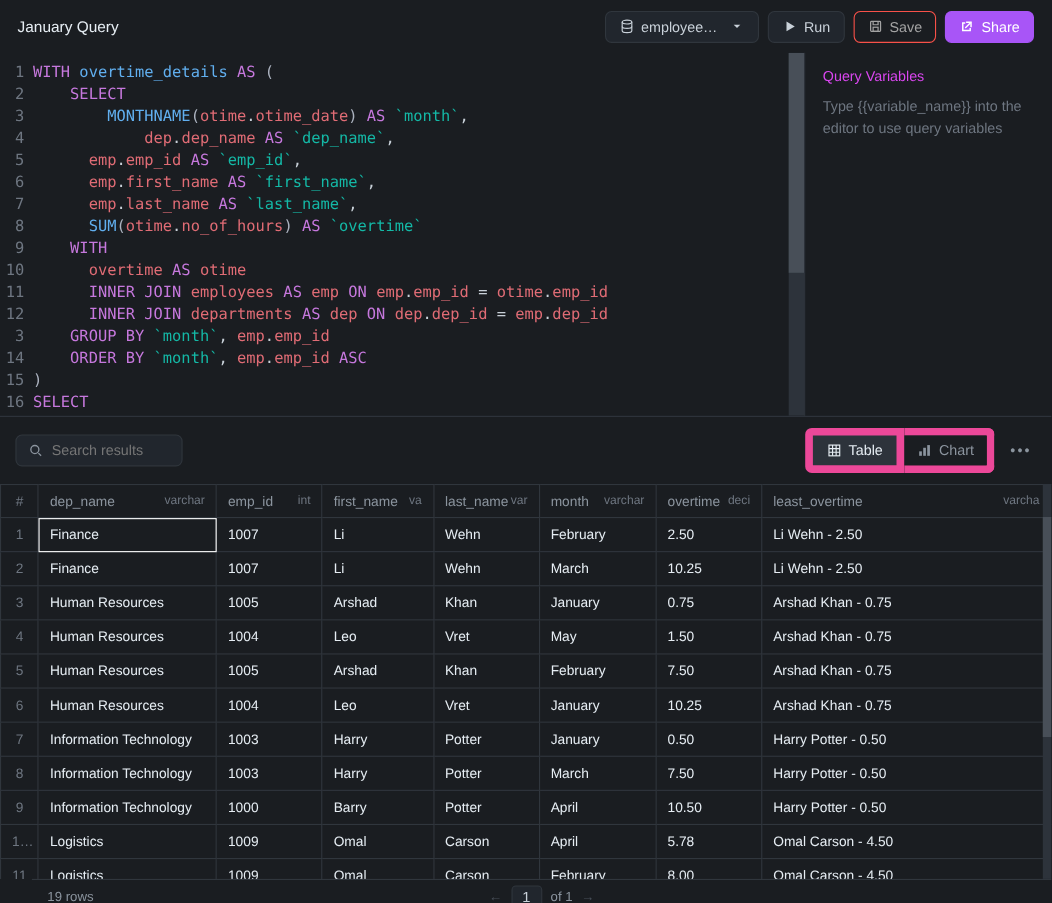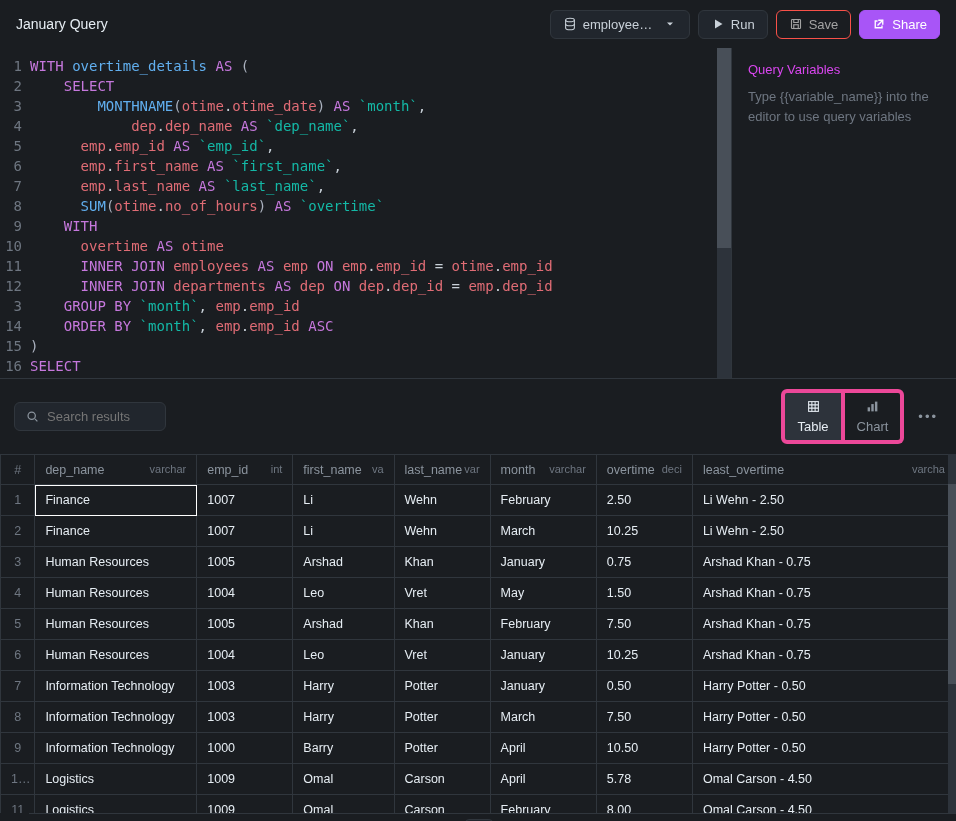--- a/index.html
+++ b/index.html
@@ -92,26 +92,25 @@
   color: #c9d1d9;
   font-size: 13px;
   width: 100%;
 }
 .view-toggle { display: flex; gap: 0; align-items: center; }
 .view-btn {
   display: inline-flex;
   align-items: center;
   gap: 6px;
   padding: 6px 12px;
-  border: 4px solid #ec4899;
+  border: 7px solid #ec4899;
   background: transparent;
   color: #8b949e;
   font-size: 13px;
   cursor: pointer;
-  flex-direction: column;
 }
 .view-btn.active { background: #2d333b; color: #e6edf3; border-radius: 6px 0 0 6px; }
 .view-btn.chart { border-radius: 0 6px 6px 0; border-left: none;}
 .more-btn { margin-left: 10px; color: #8b949e; cursor: pointer; padding: 4px; letter-spacing: 2px; }
 .table-wrap { position: relative; height: 359px; overflow: hidden; }
 .tbl { width: 100%; border-collapse: collapse; table-layout: fixed; }
 .tbl th, .tbl td {
   border: 1px solid #30363d;
   padding: 8px 10px;
   text-align: left;

